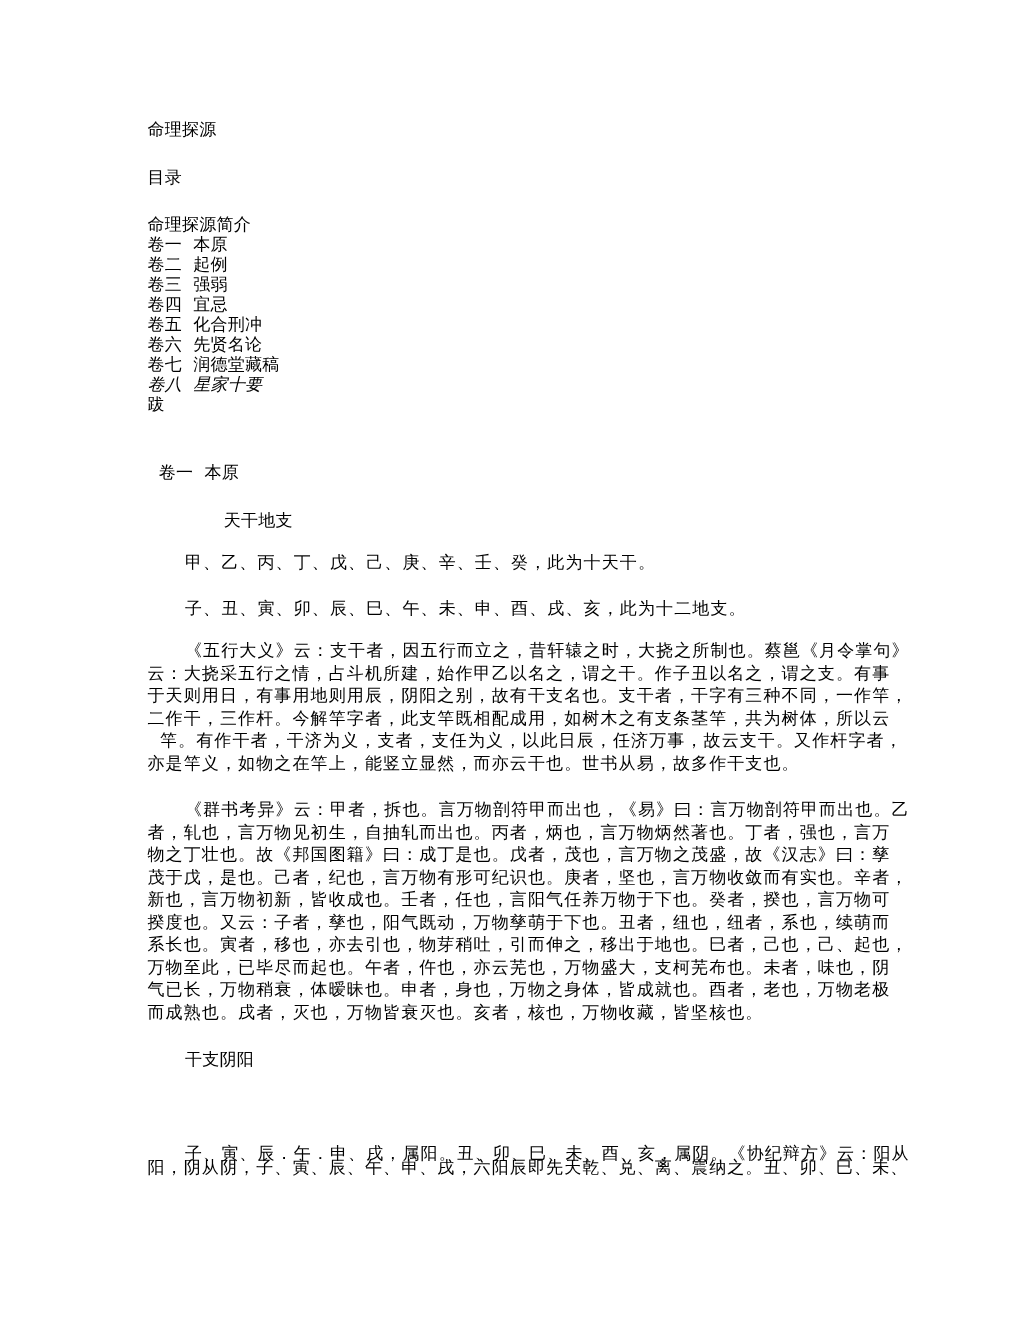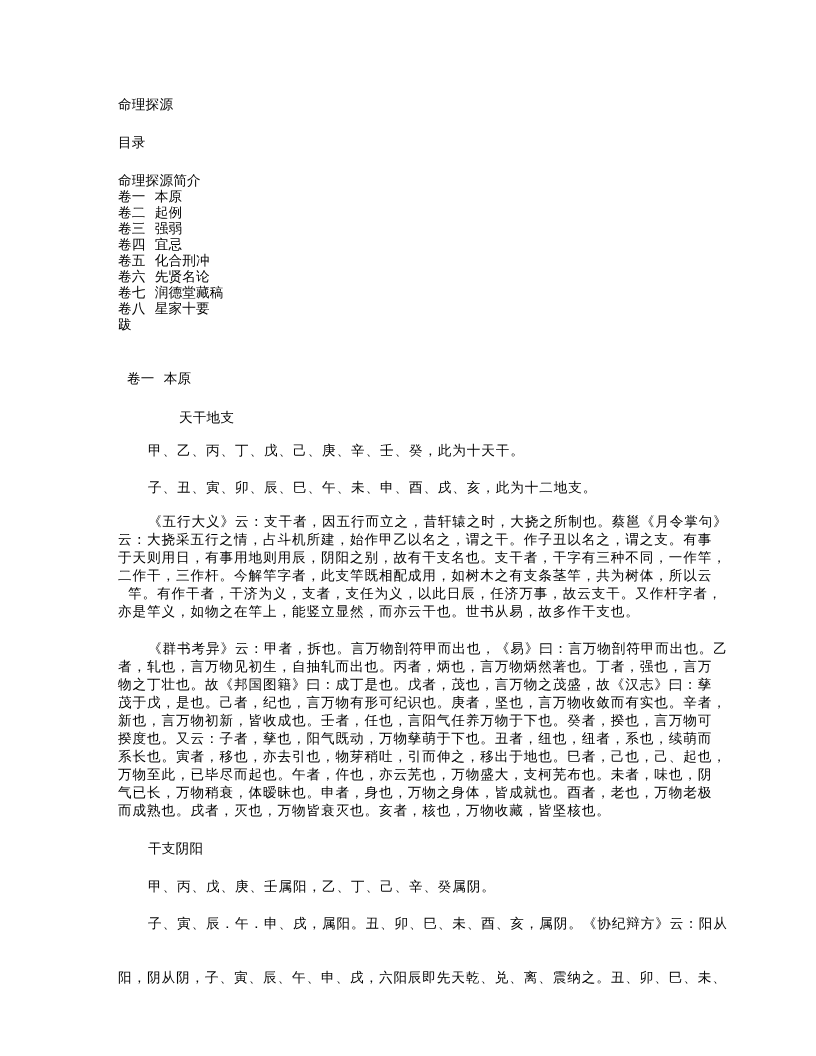--- a/index.html
+++ b/index.html
@@ -24,21 +24,21 @@
 
   <div>
     <div class="t" style="left:118px;top:172px;white-space:pre;">命理探源简介</div>
     <div class="t" style="left:118px;top:188px;white-space:pre;">卷一  本原</div>
     <div class="t" style="left:118px;top:204px;white-space:pre;">卷二  起例</div>
     <div class="t" style="left:118px;top:220px;white-space:pre;">卷三  强弱</div>
     <div class="t" style="left:118px;top:236px;white-space:pre;">卷四  宜忌</div>
     <div class="t" style="left:118px;top:252px;white-space:pre;">卷五  化合刑冲</div>
     <div class="t" style="left:118px;top:268px;white-space:pre;">卷六  先贤名论</div>
     <div class="t" style="left:118px;top:284px;white-space:pre;">卷七  润德堂藏稿</div>
-    <div class="t" style="left:118px;top:300px;white-space:pre;">卷八  星家十要</div>
+    <div class="t" style="left:118px;top:300px;white-space:pre;font-style:italic;">卷八  星家十要</div>
     <div class="t" style="left:118px;top:316px;white-space:pre;">跋</div>
   </div>
 
   <div class="t" style="left:127px;top:370px;white-space:pre;">卷一  本原</div>
   <div class="t" style="left:155px;top:409px;margin-left:24px;">天干地支</div>
 
   <div class="t para-line" style="left:148px;top:442px;">甲、乙、丙、丁、戊、己、庚、辛、壬、癸，此为十天干。</div>
   <div class="t para-line" style="left:148px;top:479px;">子、丑、寅、卯、辰、巳、午、未、申、酉、戌、亥，此为十二地支。</div>
 
   <div>
@@ -57,19 +57,18 @@
     <div class="t para-line" style="left:118px;top:694px;">茂于戊，是也。己者，纪也，言万物有形可纪识也。庚者，坚也，言万物收敛而有实也。辛者，</div>
     <div class="t para-line" style="left:118px;top:712px;text-align:center;">新也，言万物初新，皆收成也。壬者，任也，言阳气任养万物于下也。癸者，揆也，言万物可</div>
     <div class="t para-line" style="left:118px;top:730px;">揆度也。又云：子者，孳也，阳气既动，万物孳萌于下也。丑者，纽也，纽者，系也，续萌而</div>
     <div class="t para-line" style="left:118px;top:748px;">系长也。寅者，移也，亦去引也，物芽稍吐，引而伸之，移出于地也。巳者，己也，己、起也，</div>
     <div class="t para-line" style="left:118px;top:766px;">万物至此，已毕尽而起也。午者，仵也，亦云芜也，万物盛大，支柯芜布也。未者，味也，阴</div>
     <div class="t para-line" style="left:118px;top:784px;">气已长，万物稍衰，体暧昧也。申者，身也，万物之身体，皆成就也。酉者，老也，万物老极</div>
     <div class="t para-line" style="left:118px;top:802px;">而成熟也。戌者，灭也，万物皆衰灭也。亥者，核也，万物收藏，皆坚核也。</div>
   </div>
 
   <div class="t" style="left:148px;top:840px;">干支阴阳</div>
-  <div class="t para-line" style="left:148px;top:878px;">甲、丙、戊、庚、壬属阳，乙、丁、己、辛、癸属阴。</div>
 
   <div>
     <div class="t para-line" style="left:148px;top:915px;">子、寅、辰．午．申、戌，属阳。丑、卯、巳、未、酉、亥，属阴。《协纪辩方》云：阳从</div>
-    <div class="t para-line" style="left:118px;top:969px;">阳，阴从阴，子、寅、辰、午、申、戌，六阳辰即先天乾、兑、离、震纳之。丑、卯、巳、未、</div>
+    <div class="t para-line" style="left:118px;top:926px;">阳，阴从阴，子、寅、辰、午、申、戌，六阳辰即先天乾、兑、离、震纳之。丑、卯、巳、未、</div>
   </div>
 </div>
 
 </body></html>

